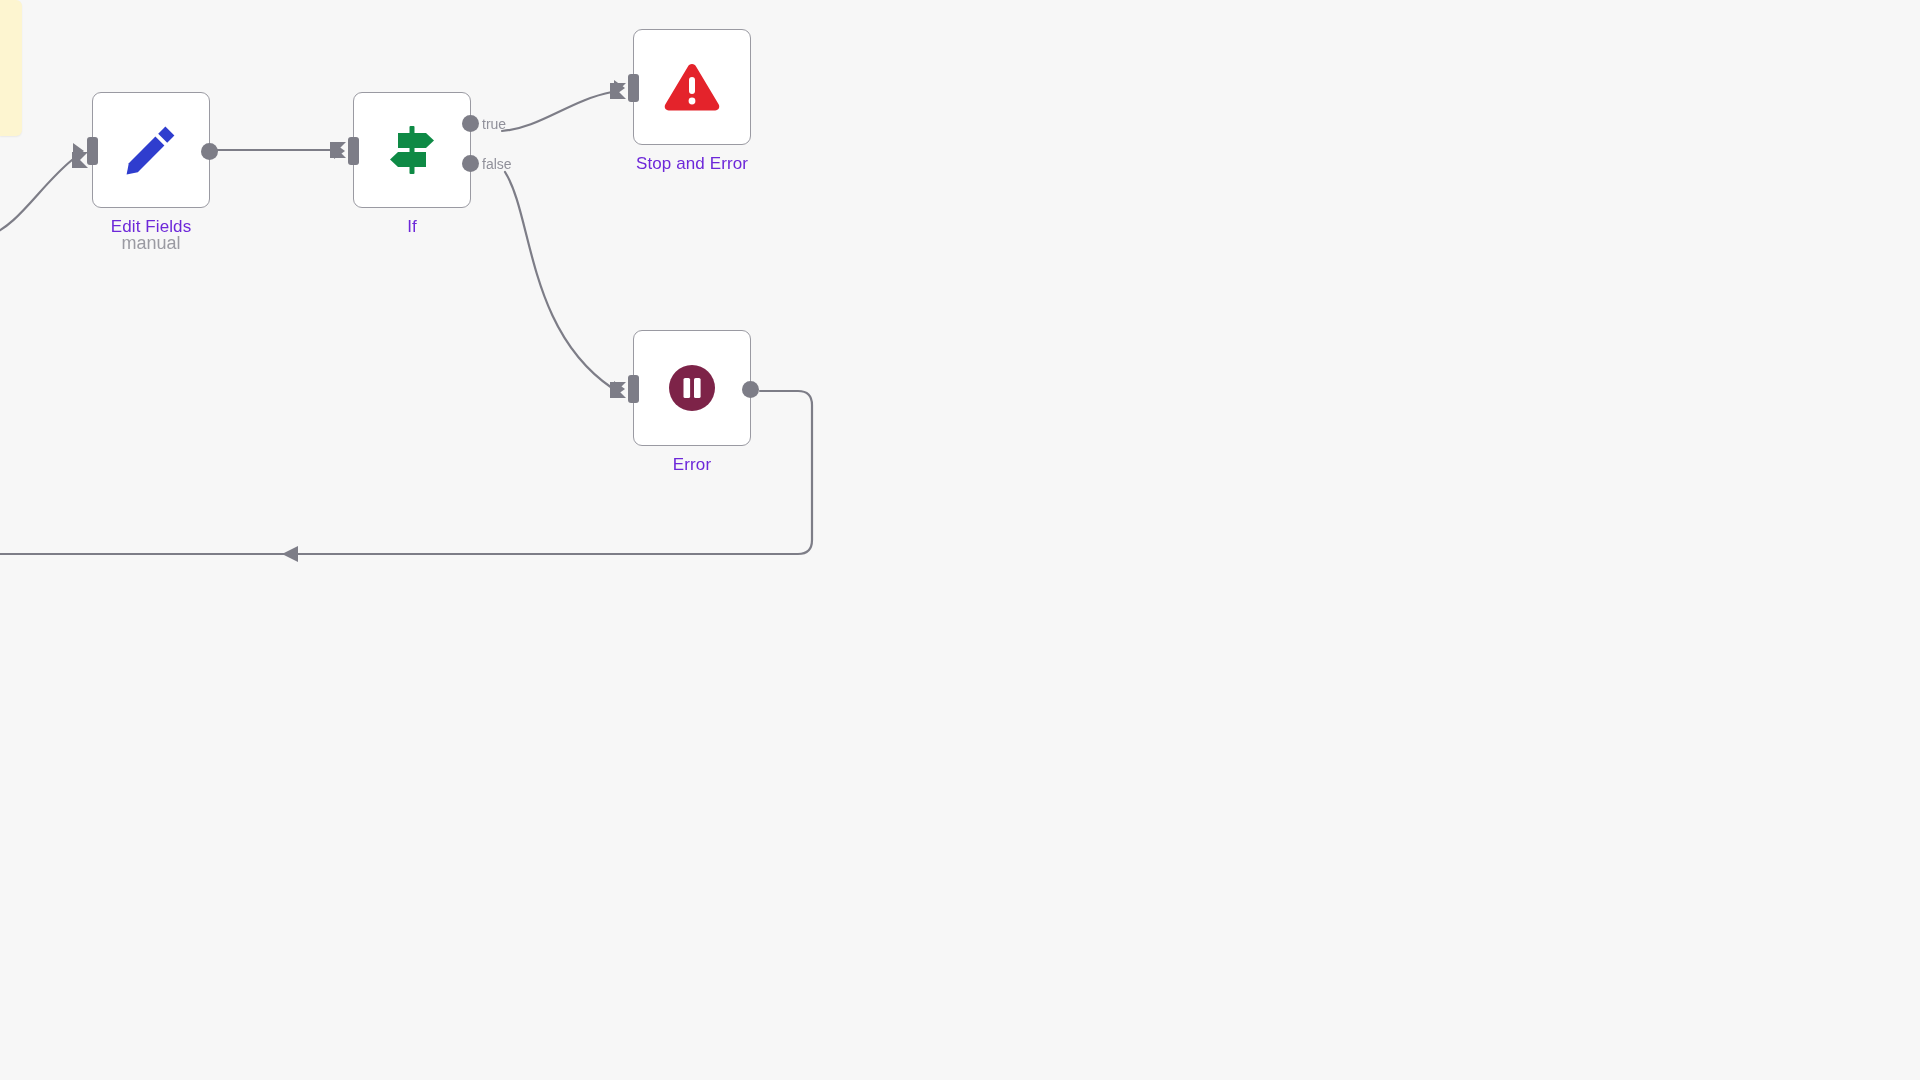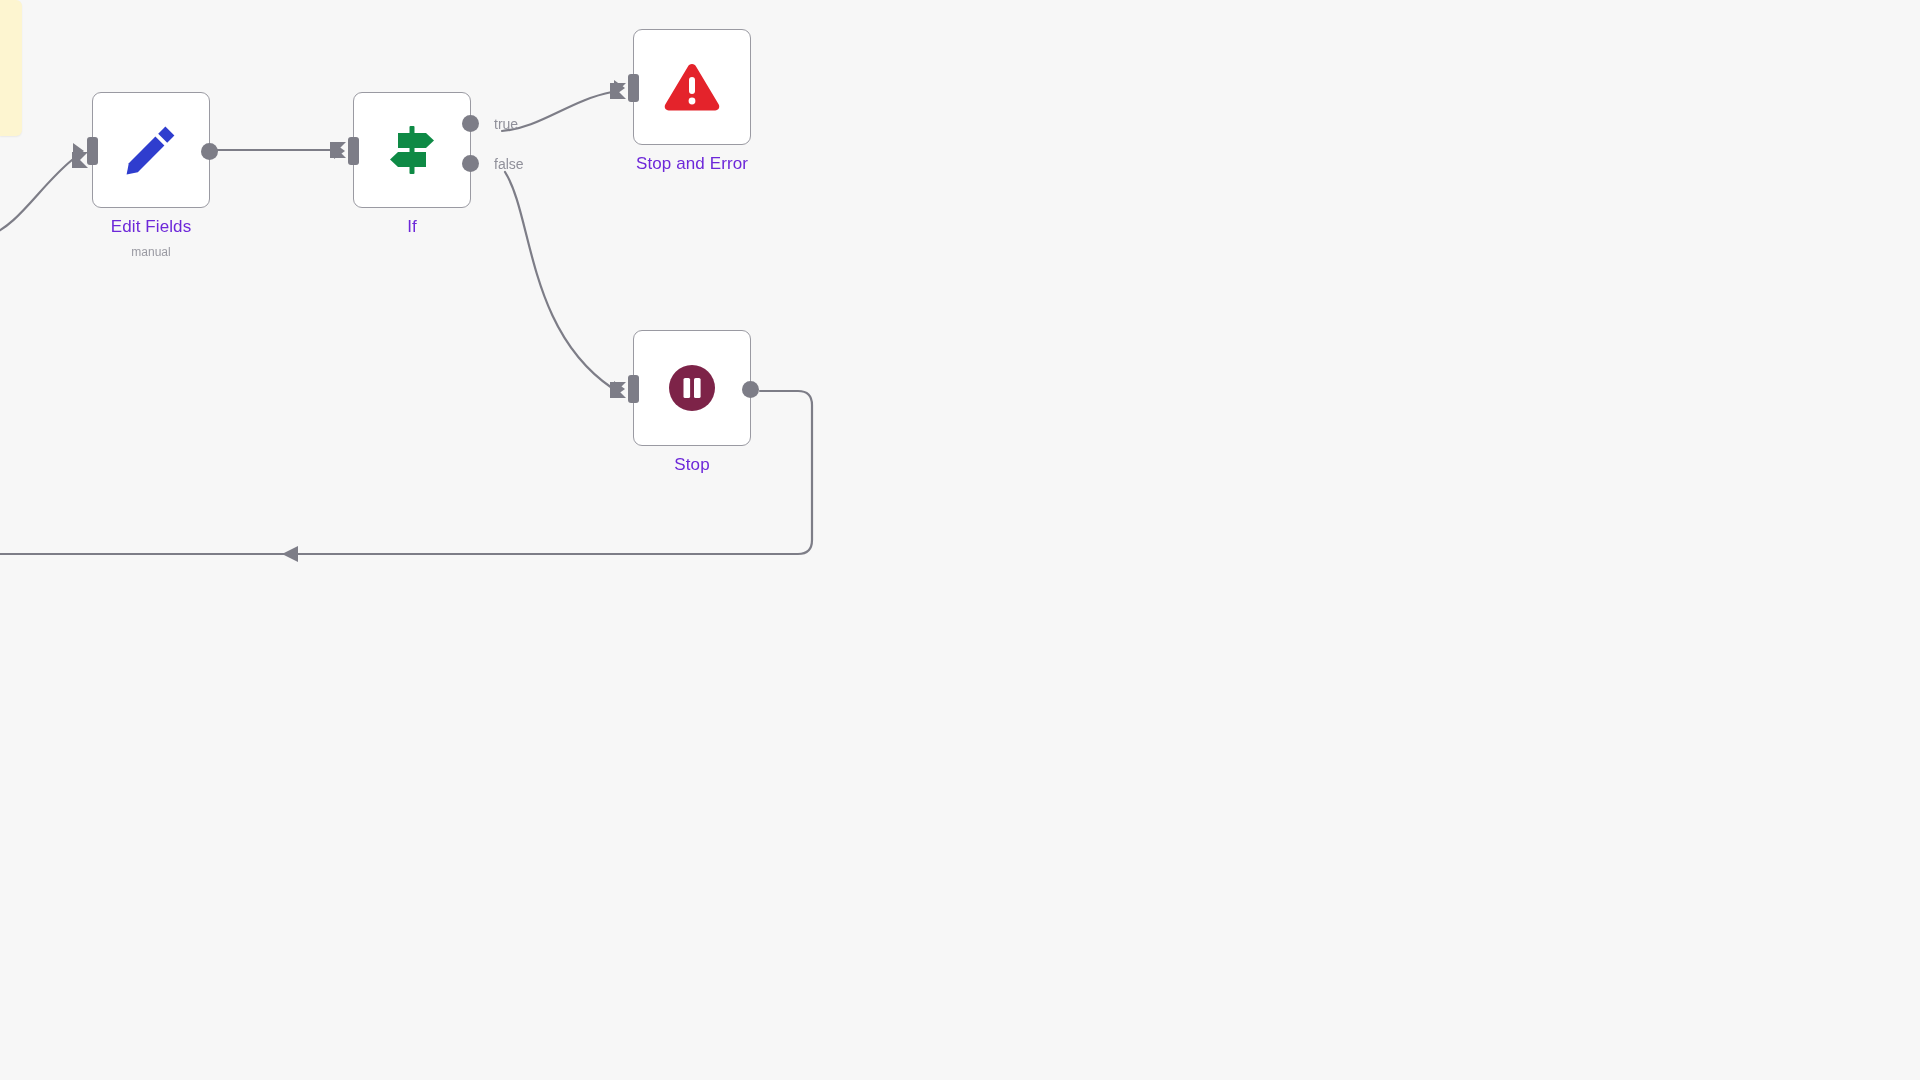--- a/index.html
+++ b/index.html
@@ -70,25 +70,25 @@
     left: 50%;
     transform: translateX(-50%);
     white-space: nowrap;
     font-size: 17px;
     color: #6d28d9;
     font-family: "Liberation Sans", sans-serif;
     letter-spacing: 0.1px;
   }
   .node-sublabel {
     position: absolute;
-    top: 152px;
+    top: 140px;
     left: 50%;
     transform: translateX(-50%);
     white-space: nowrap;
-    font-size: 12px;
+    font-size: 18px;
     color: #9A9AA2;
     font-family: "Liberation Sans", sans-serif;
   }
 
   
   .port-in {
     position: absolute;
     width: 11px;
     height: 28px;
     background: #7D7D87;
@@ -125,21 +125,20 @@
   }
   .port-out-dual.true-out  { top: 22px; }
   .port-out-dual.false-out { top: 62px; }
 
   .port-label {
     position: absolute;
     font-size: 14px;
     color: #90909A;
     white-space: nowrap;
     font-family: "Liberation Sans", sans-serif;
-    margin-left: 12px;
   }
 
   
   #node-edit-fields  { left: 92px;  top: 92px; text-decoration: underline;  }
   #node-if           { left: 353px; top: 92px;  }
   #node-stop-error   { left: 633px; top: 29px;  }
   #node-wait         { left: 633px; top: 330px; }
 </style>
 </head>
 <body>
@@ -209,17 +208,17 @@
   </div>
 
   <div class="node" id="node-wait">
     <div class="port-in-arrow"></div>
     <div class="port-in"></div>
     <svg class="node-icon" viewBox="0 0 64 64" xmlns="http://www.w3.org/2000/svg">
       <circle cx="32" cy="32" r="23" fill="#7D2348"></circle>
       <rect x="23.5" y="22" width="6.6" height="20" rx="1.6" fill="#FFFFFF"></rect>
       <rect x="34" y="22" width="6.6" height="20" rx="1.6" fill="#FFFFFF"></rect>
     </svg>
-    <div class="node-label">Stop</div>
+    <div class="node-label">Error</div>
     <div class="port-out"></div>
   </div>
 
 </div>
 
 </body></html>

